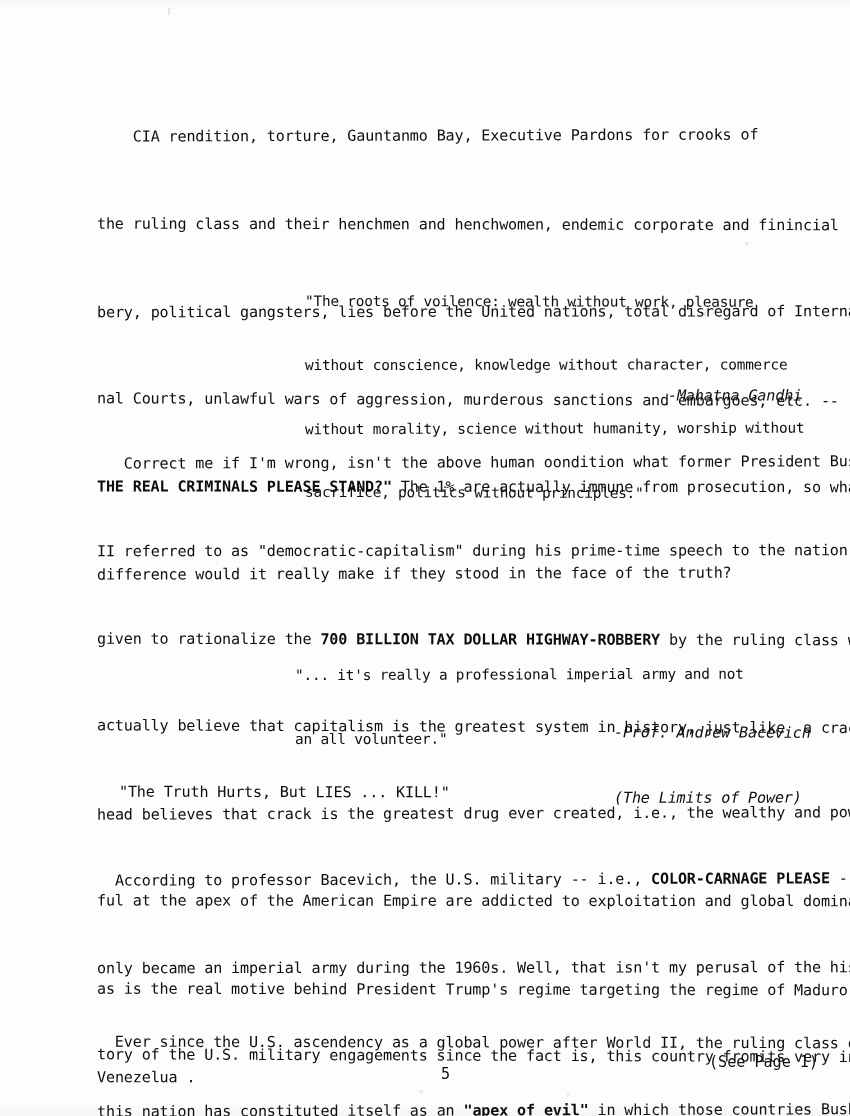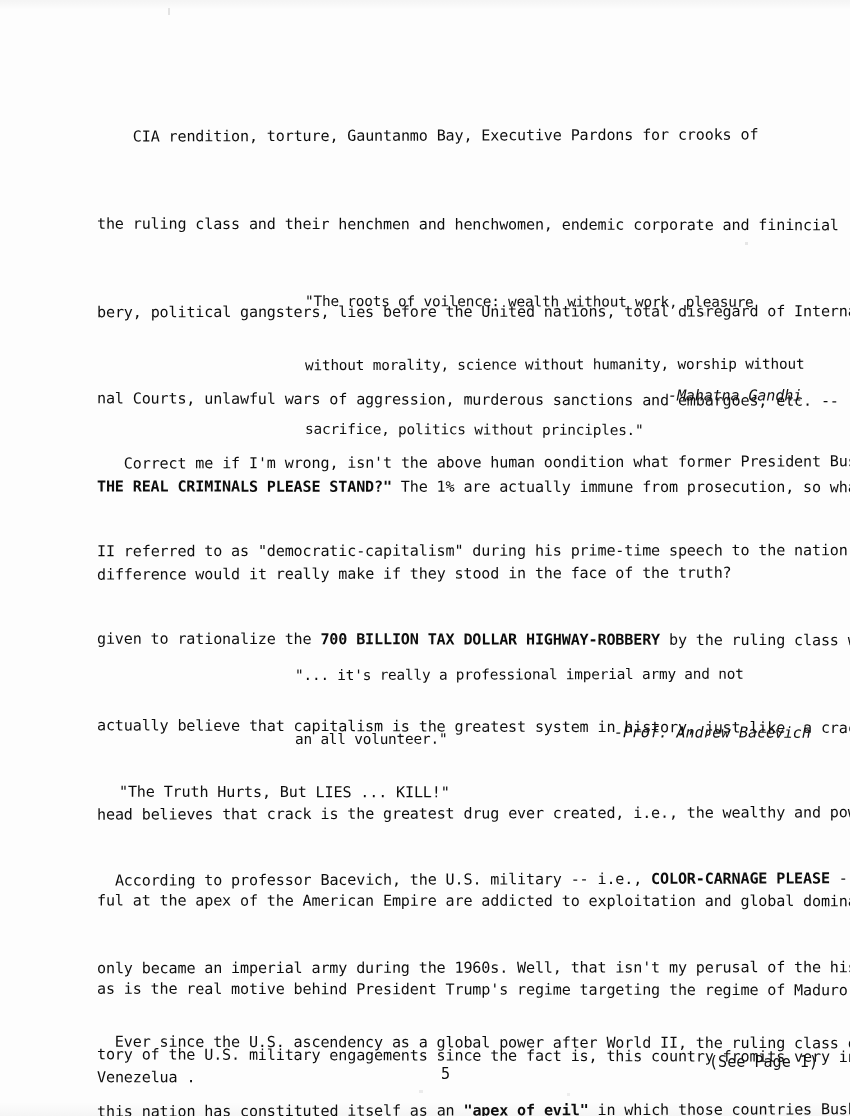--- a/index.html
+++ b/index.html
@@ -127,20 +127,21 @@
     <span class="line j1">    CIA rendition, torture, Gauntanmo Bay, Executive Pardons for crooks of</span>
     <span class="line j2">the ruling class and their henchmen and henchwomen, endemic corporate and finincial rob-</span>
     <span class="line j3">bery, political gangsters, lies before the United nations, total disregard of Internatio</span>
     <span class="line j4">nal Courts, unlawful wars of aggression, murderous sanctions and embargoes, etc. -- "WIL</span>
     <span class="line j5"><span class="bold">THE REAL CRIMINALS PLEASE STAND?"</span><span> The 1% are actually immune from prosecution, so what</span></span>
     <span class="line j1">difference would it really make if they stood in the face of the truth?</span>
   </div>
 
   <div class="quote" style="left:305px; top:249px;">
     <span class="line j2">"The roots of voilence: wealth without work, pleasure</span>
+    <span class="line j3">without conscience, knowledge without character, commerce</span>
     <span class="line j1">without morality, science without humanity, worship without</span>
     <span class="line j4">sacrifice, politics without principles."</span>
   </div>
   <div class="attrib" style="left:668px; top:340px;">
     <span class="line j2">-Mahatna Gandhi</span>
   </div>
 
   <div class="textblock" style="top:391px;">
     <span class="line j1">   Correct me if I'm wrong, isn't the above human oondition what former President Bush</span>
     <span class="line j3">II referred to as "democratic-capitalism" during his prime-time speech to the nation</span>
@@ -151,20 +152,21 @@
     <span class="line j2">as is the real motive behind President Trump's regime targeting the regime of Maduro, of</span>
     <span class="line j3">Venezelua .</span>
   </div>
 
   <div class="quote" style="left:295px; top:623px;">
     <span class="line j1">"... it's really a professional imperial army and not</span>
     <span class="line j3">an all volunteer."</span>
   </div>
   <div class="attrib" style="left:614px; top:677px;">
     <span class="line j2">-Prof. Andrew Bacevich</span>
+    <span class="line j3">(The Limits of Power)</span>
   </div>
 
   <div class="textblock" style="top:720px; left:97px;">
     <span class="line j2" style="padding-left:22px;"><span>"The Truth Hurts, But LIES ... KILL!"</span></span>
     <span class="line j1"><span>  According to professor Bacevich, the U.S. military -- i.e., </span><span class="bold">COLOR-CARNAGE PLEASE</span><span> --</span></span>
     <span class="line j3">only became an imperial army during the 1960s. Well, that isn't my perusal of the his-</span>
     <span class="line j4">tory of the U.S. military engagements since the fact is, this country fromits very in-</span>
     
     
     

